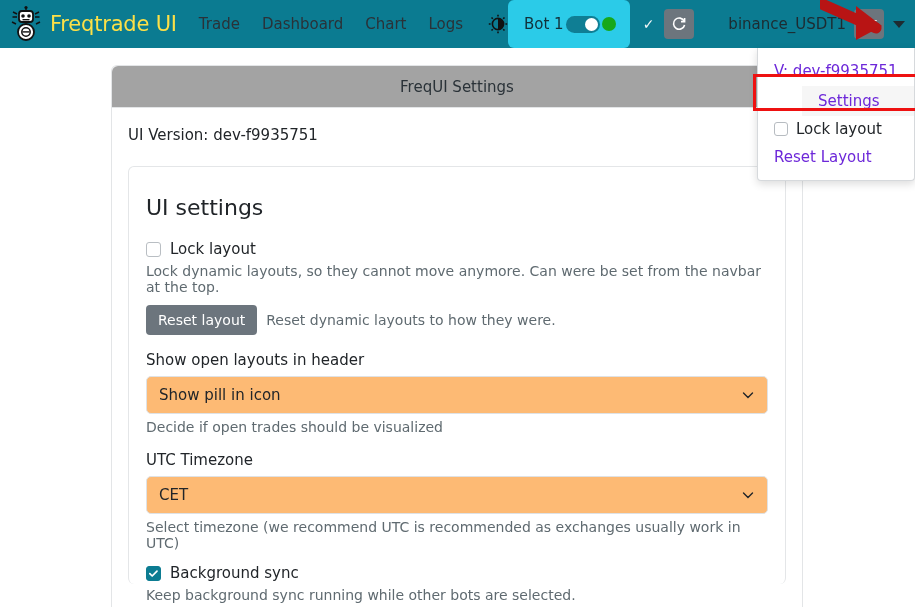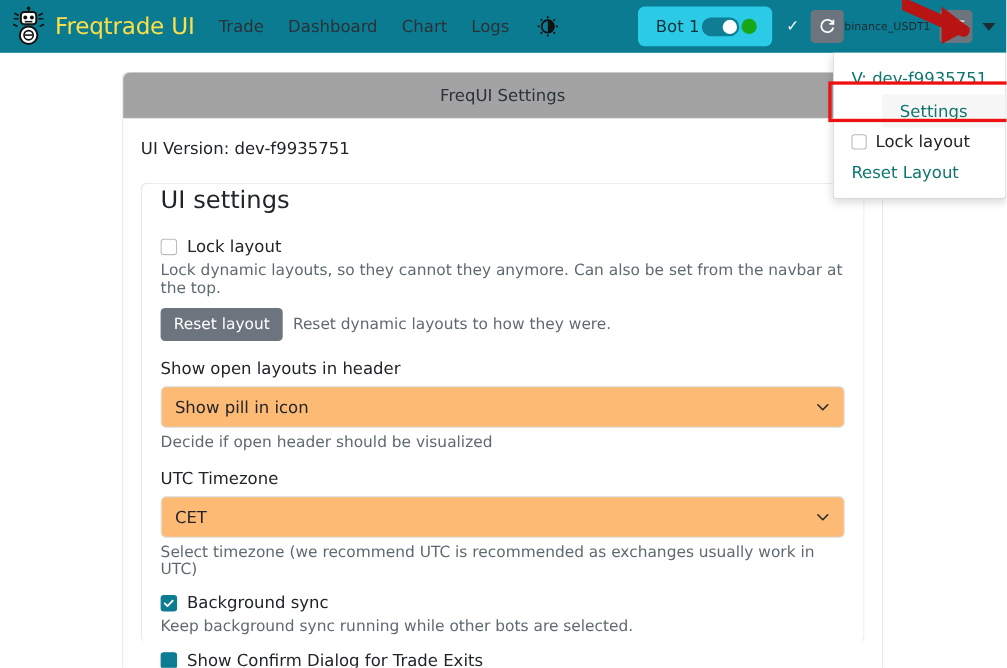--- a/index.html
+++ b/index.html
@@ -33,21 +33,21 @@
   .theme-toggle {
     margin-left: 24px; width: 22px; height: 22px;
     display: flex; align-items: center; justify-content: center; cursor: pointer;
   }
   .nav-right {
     position: absolute; right: 0; top: 0; height: 48px;
     display: flex; align-items: center;
   }
   .bot-pill {
     background: #2bcbe8; border-radius: 6px;
-    height: 36px; display: flex; align-items: center;
+    height: 48px; display: flex; align-items: center;
     padding: 0 14px 0 16px; gap: 2px;
     cursor: pointer;
   }
   .bot-name { font-size: 15px; color: #12313a; white-space: nowrap; }
   .switch {
     width: 34px; height: 17px; border-radius: 9px;
     background: #0f7e94; position: relative; cursor: pointer;
   }
   .switch .knob {
     position: absolute; right: 2px; top: 2px;
@@ -55,21 +55,21 @@
   }
   .status-dot { width: 14px; height: 14px; border-radius: 50%; background: #17a81a; }
   .check-mark { color: #f2f6f7; font-size: 14px; margin-left: 13px; }
   .reload-btn {
     margin-left: 10px; width: 30px; height: 30px; border-radius: 4px;
     background: #6c757d; color: #fff;
     display: flex; align-items: center; justify-content: center;
     border: none; cursor: pointer;
   }
   .exchange-label {
-    margin-left: 1px; font-size: 10px; color: #1d2b31; white-space: nowrap;
+    margin-left: 34px; font-size: 15px; color: #1d2b31; white-space: nowrap;
   }
   .avatar-btn {
     margin-left: 8px; width: 30px; height: 30px; border-radius: 4px;
     background: #6c757d; color: #f0f0f0; font-size: 13px;
     display: flex; align-items: center; justify-content: center; cursor: pointer;
   }
   .caret {
     margin-left: 9px; margin-right: 10px;
     width: 0; height: 0;
     border-left: 6px solid transparent; border-right: 6px solid transparent;
@@ -81,21 +81,21 @@
     position: absolute; top: 48px; left: 757px;
     width: 158px;
     background: #ffffff;
     border: 1px solid #d6d9dc; border-top: none;
     border-radius: 0 0 4px 4px;
     box-shadow: 0 3px 8px rgba(0,0,0,0.14);
     padding: 8px 0 8px 0;
     z-index: 20;
   }
   .dd-item {
-    padding: 4px 16px; font-size: 15px; color: #0f766e;
+    padding: 4px 16px; font-size: 15px; color: #6d28d9;
     white-space: nowrap; cursor: pointer; line-height: 22px;
   }
   .dd-item.header { cursor: default; }
   .dd-item.highlight { background: #f6f6f6; margin-left: 44px; }
   .dd-check-row { display: flex; align-items: center; gap: 8px; padding: 4px 16px; cursor: pointer; }
   .dd-box {
     width: 14px; height: 14px; border: 1px solid #b7bcc1;
     border-radius: 3px; background: #fff; flex: none;
   }
   .dd-check-label { font-size: 15px; color: #212529; white-space: nowrap; }
@@ -113,21 +113,21 @@
     border-bottom: 1px solid #e3e5e7;
     border-radius: 6px 6px 0 0;
     display: flex; align-items: center; justify-content: center;
   }
   .card-header-title { font-size: 15px; color: #2a3238; }
   .card-body { padding: 18px 16px 0 16px; }
   .ui-version { font-size: 15px; color: #212529; margin-bottom: 22px; }
 
   .settings-box {
     border: 1px solid #e4e6e8; border-radius: 6px; border-bottom: none;
-    padding: 3px 17px 0 17px;
+    padding: 28px 17px 0 17px;
     height: 418px;
   }
   .settings-title {
     font-size: 22px; color: #212529; font-weight: 400; margin-bottom: 20px;
   }
   .field { margin-bottom: 9px; }
   .check-row { display: flex; align-items: center; gap: 9px; }
   .cb {
     width: 15px; height: 15px; border-radius: 3px;
     border: 1px solid #b9bec3; background: #fff; flex: none;
@@ -251,36 +251,36 @@
       <div class="ui-version">UI Version: dev-f9935751</div>
 
       <div class="settings-box">
         <div class="settings-title">UI settings</div>
 
         <div class="field">
           <div class="check-row">
             <span class="cb"></span>
             <span class="check-label">Lock layout</span>
           </div>
-          <div class="help-text">Lock dynamic layouts, so they cannot they anymore. Can also be set from the navbar at the top.</div>
+          <div class="help-text">Lock dynamic layouts, so they cannot move anymore. Can were be set from the navbar at the top.</div>
         </div>
 
         <div class="btn-row">
           <button class="btn-secondary">Reset layout</button>
           <span class="help-text" style="margin-top:0">Reset dynamic layouts to how they were.</span>
         </div>
 
         <div class="field-label">Show open layouts in header</div>
         <div class="select-box">
           <span class="select-value">Show pill in icon</span>
           <svg class="select-caret" viewBox="0 0 14 14">
             <path d="M2.5 5 L7 9.5 L11.5 5" fill="none" stroke="#212529" stroke-width="1.4" stroke-linecap="round"></path>
           </svg>
         </div>
-        <div class="help-text">Decide if open header should be visualized</div>
+        <div class="help-text">Decide if open trades should be visualized</div>
 
         <div class="field-label">UTC Timezone</div>
         <div class="select-box">
           <span class="select-value">CET</span>
           <svg class="select-caret" viewBox="0 0 14 14">
             <path d="M2.5 5 L7 9.5 L11.5 5" fill="none" stroke="#212529" stroke-width="1.4" stroke-linecap="round"></path>
           </svg>
         </div>
         <div class="help-text">Select timezone (we recommend UTC is recommended as exchanges usually work in UTC)</div>
 

